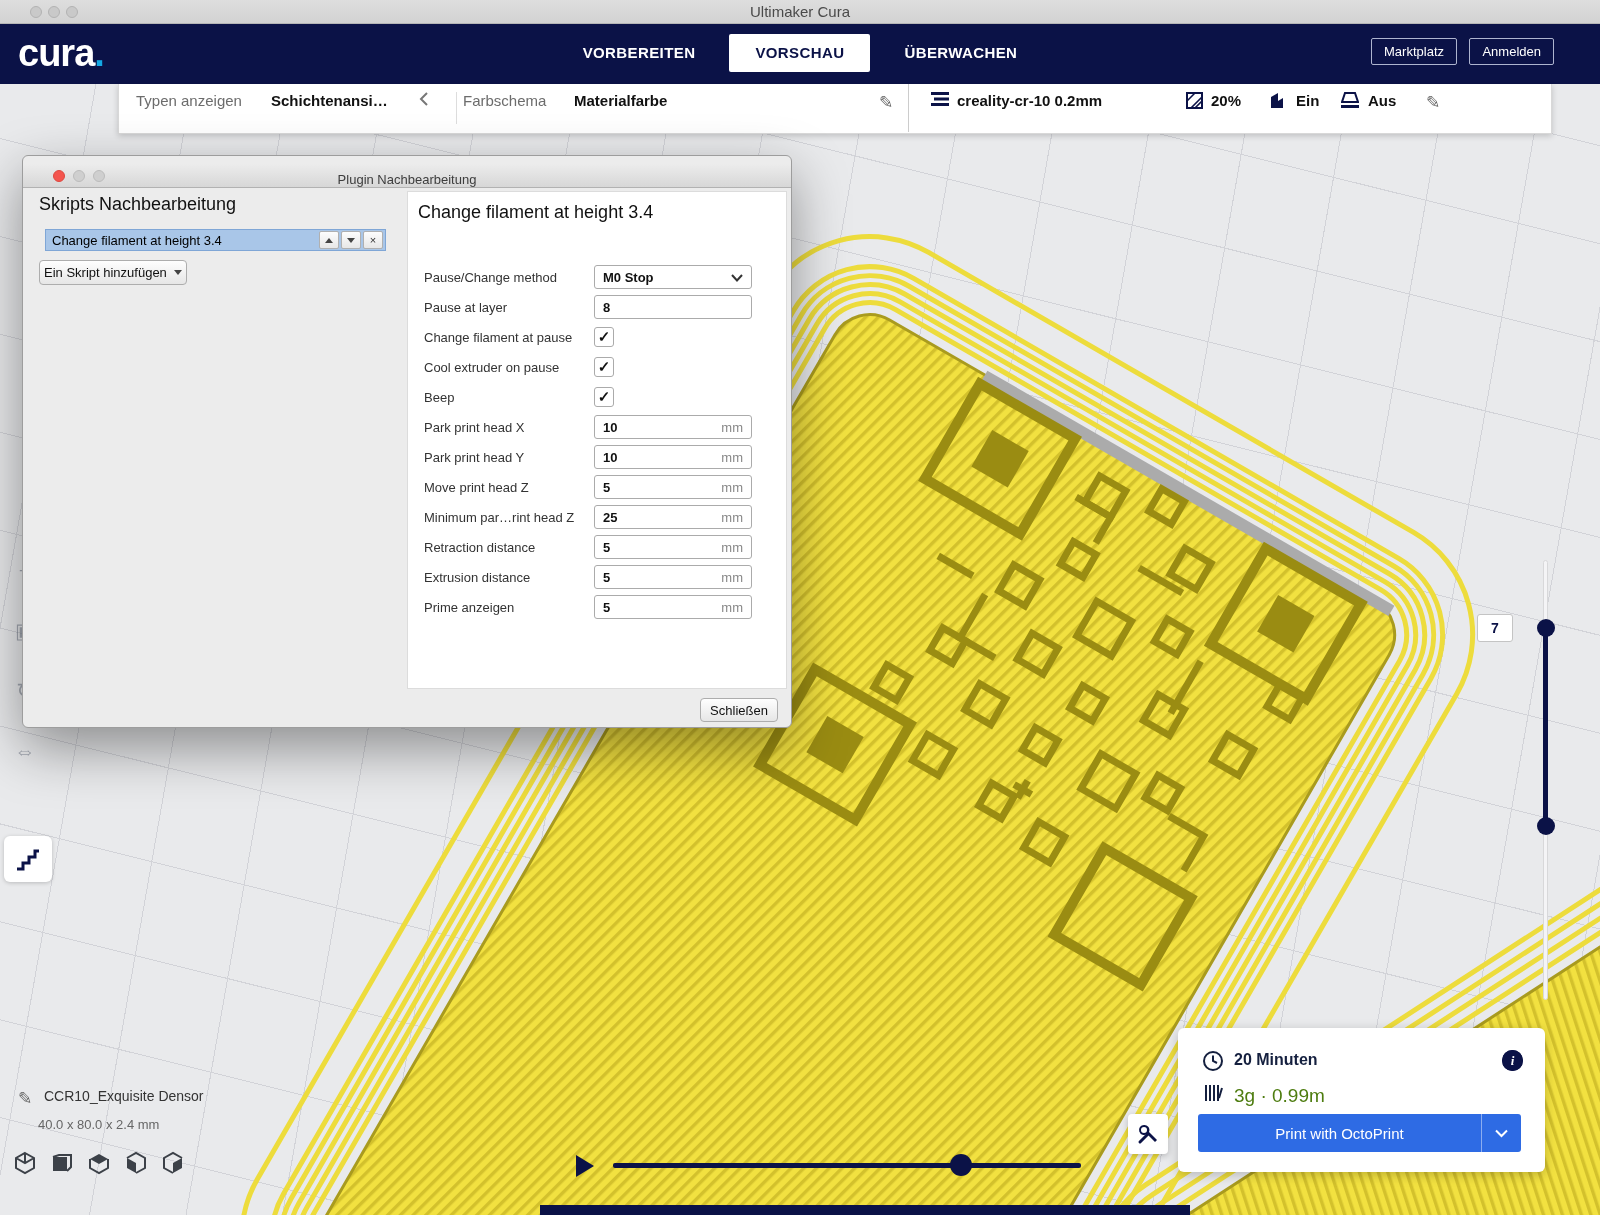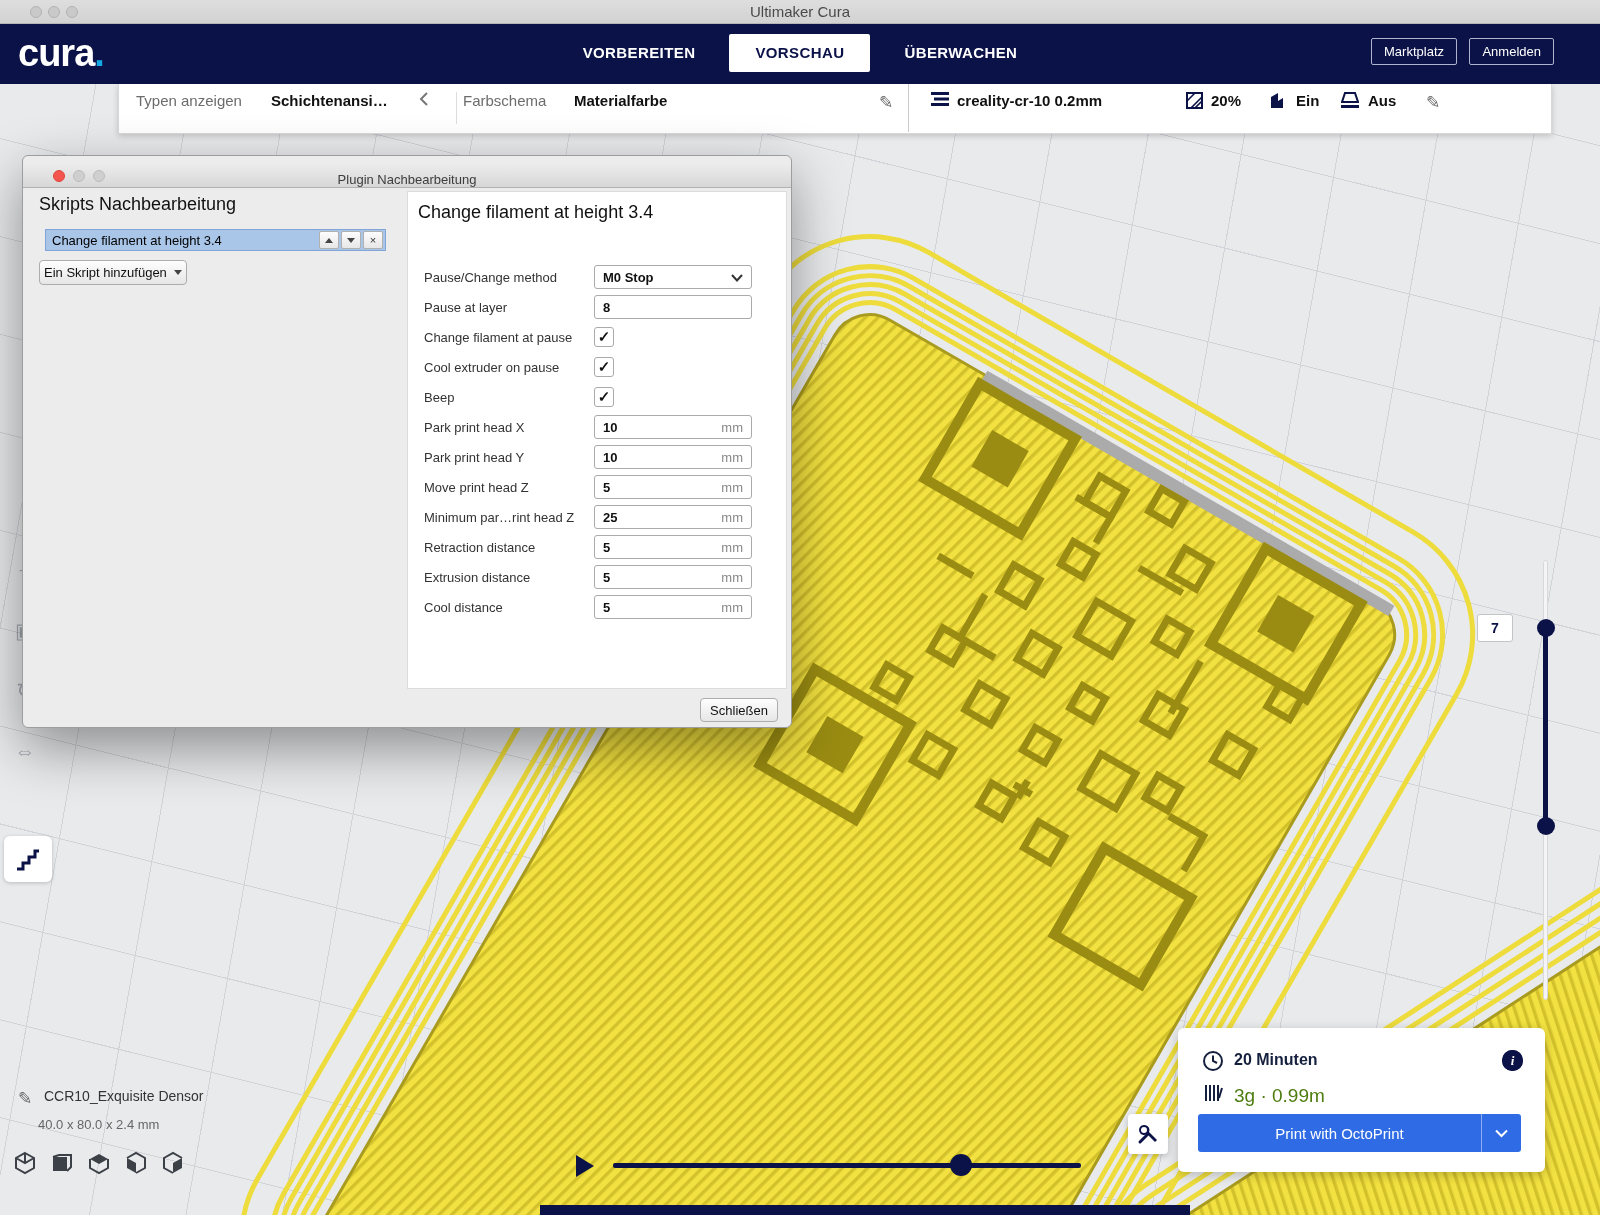--- a/index.html
+++ b/index.html
@@ -401,21 +401,21 @@
           </div>
       </div>
       <div class="frow" style="top:370px">
         <span class="flabel">Extrusion distance</span>
         <div class="ctrl">
             <input value="5" style="">
             <span class="unit">mm</span>
           </div>
       </div>
       <div class="frow" style="top:400px">
-        <span class="flabel">Cool distance</span>
+        <span class="flabel">Prime anzeigen</span>
         <div class="ctrl">
             <input value="5" style="">
             <span class="unit">mm</span>
           </div>
       </div>
     </div>
 
     <div class="bevel-btn close-btn">Schließen</div>
   </div>
 

